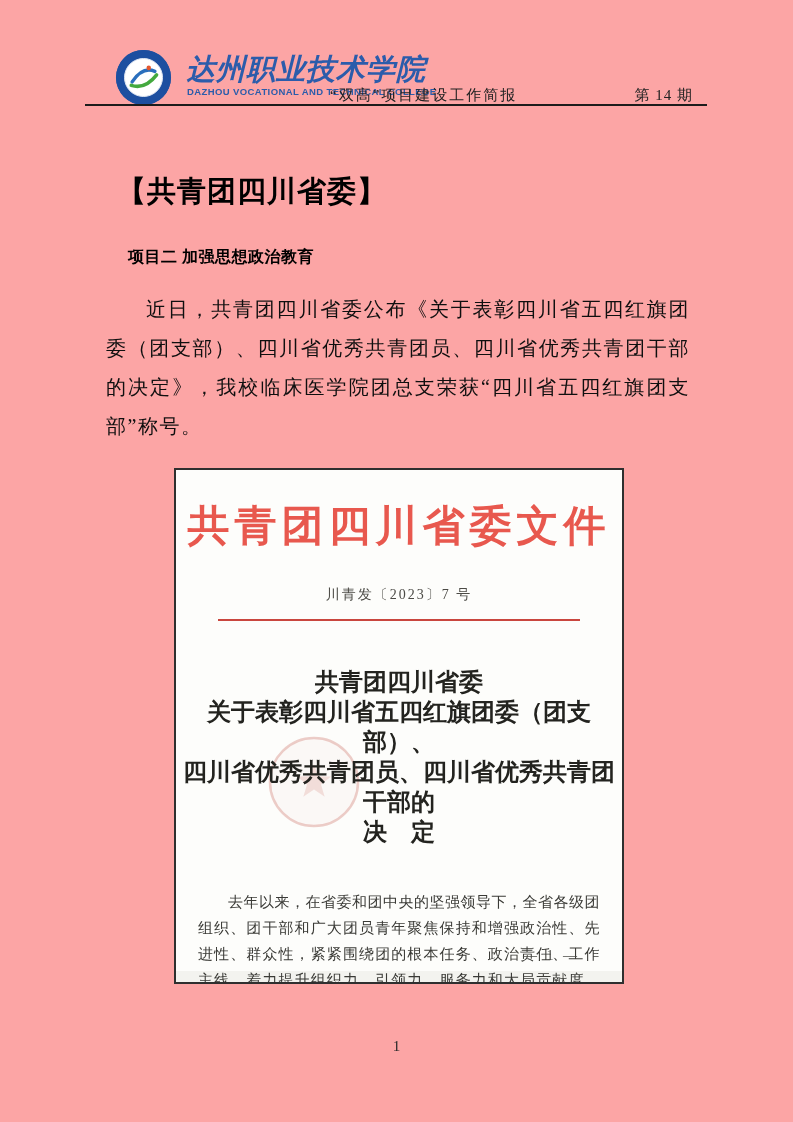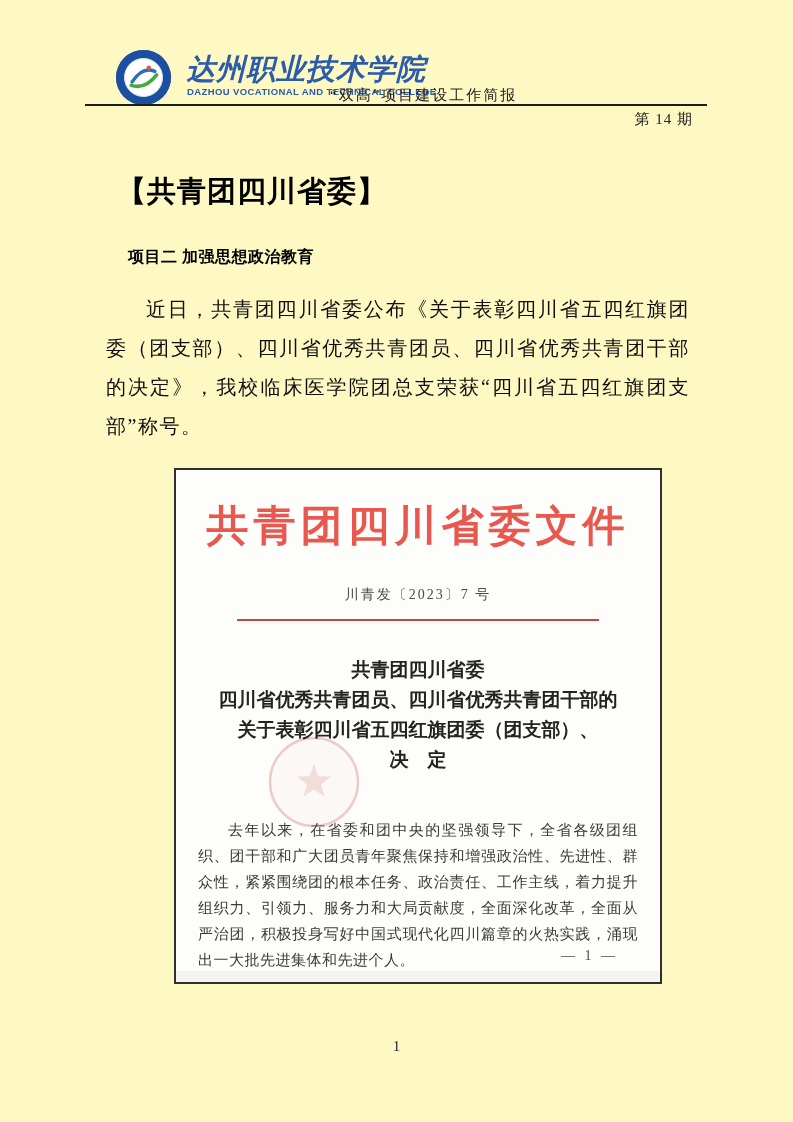--- a/index.html
+++ b/index.html
@@ -12,21 +12,21 @@
   }
   *{margin:0;padding:0;box-sizing:border-box;}
   html,body{background:#ffffff;}
   body{
     width:793px;height:1122px;
     font-family:"Liberation Serif","DejaVu Serif",serif;
     color:var(--ink);
     position:relative;
     overflow:hidden;
   }
-  .page{position:relative;width:793px;height:1122px;background:#fef9c3;}
+  .page{position:relative;width:793px;height:1122px;background:#fca5a5;}
 
   
   .logo{position:absolute;left:116px;top:50px;width:55px;height:55px;}
   .logo-ring{
     width:55px;height:55px;border-radius:50%;
     background:var(--brand-blue);
     position:relative;
     box-shadow:inset 0 0 0 2px var(--brand-blue);
   }
   .logo-inner{
@@ -47,21 +47,21 @@
     letter-spacing:.4px;white-space:nowrap;
     font-family:"Liberation Sans","DejaVu Sans",sans-serif;
     font-weight:bold;
   }
   .bulletin-title{
     position:absolute;left:330px;top:86px;
     font-size:15px;color:#222;letter-spacing:2px;white-space:nowrap;
   }
   .issue{
     position:absolute;right:100px;top:86px;
-    font-size:15px;color:#222;letter-spacing:1px;white-space:nowrap;margin-top:24px;
+    font-size:15px;color:#222;letter-spacing:1px;white-space:nowrap;
   }
   .header-rule{
     position:absolute;left:85px;top:104px;width:622px;height:2px;
     background:#1c1c1c;
   }
 
   
   .section-title{
     position:absolute;left:117px;top:172px;
     font-size:29px;font-weight:bold;color:#000;
@@ -74,43 +74,43 @@
   }
   .body-para{
     position:absolute;left:106px;top:290px;width:584px;
     font-size:20px;line-height:39px;
     text-indent:2em;text-align:justify;
     color:#0f0f0f;letter-spacing:1.5px;
   }
 
   
   .doc-image{
-    position:absolute;left:174px;top:468px;width:488px;height:516px;
+    position:absolute;left:174px;top:468px;width:450px;height:516px;
     border:2px solid #2f2f2f;
     background:#fdfdfb;
     overflow:hidden;
   }
   .doc-red-title{
     margin-top:28px;text-align:center;
     color:var(--doc-red);
     font-size:42px;font-weight:bold;letter-spacing:5px;
     white-space:nowrap;
   }
   .doc-number{
     margin-top:32px;text-align:center;
     color:#4b4a45;font-size:14px;letter-spacing:2px;
   }
   .doc-red-line{
     margin:15px auto 0;width:362px;height:2px;
     background:var(--red-line);
   }
   .doc-heading{
-    margin-top:34px;text-align:center;
+    margin-top:46px;text-align:center;
     font-weight:bold;color:#23231f;
-    font-size:19px;line-height:30px;
+    font-size:24px;line-height:30px;
     position:relative;z-index:2;
   }
   .doc-stamp{
     position:absolute;left:90px;top:264px;width:96px;height:96px;
     z-index:1;opacity:.55;
   }
   .doc-body{
     position:relative;z-index:2;
     margin:42px 22px 0 22px;
     font-size:15px;line-height:26px;
@@ -157,22 +157,22 @@
   <div class="section-title">【共青团四川省委】</div>
   <div class="section-subtitle">项目二 加强思想政治教育</div>
   <p class="body-para">近日，共青团四川省委公布《关于表彰四川省五四红旗团委（团支部）、四川省优秀共青团员、四川省优秀共青团干部的决定》，我校临床医学院团总支荣获“四川省五四红旗团支部”称号。</p>
 
   <div class="doc-image">
     <div class="doc-red-title">共青团四川省委文件</div>
     <div class="doc-number">川青发〔2023〕7 号</div>
     <div class="doc-red-line"></div>
     <div class="doc-heading">
       <div>共青团四川省委</div>
+      <div>关于表彰四川省五四红旗团委（团支部）、</div>
       <div>四川省优秀共青团员、四川省优秀共青团干部的</div>
-      <div>关于表彰四川省五四红旗团委（团支部）、</div>
       <div>决　定</div>
     </div>
     <div class="doc-stamp">
       <svg width="96" height="96" viewBox="0 0 96 96">
         <circle cx="48" cy="48" r="44" fill="none" stroke="#c96a5f" stroke-width="2.5" opacity="0.6"></circle>
         <circle cx="48" cy="48" r="44" fill="#c96a5f" opacity="0.06"></circle>
         <path d="M48,30 L52.3,42.2 L65.2,42.5 L55,50.4 L58.7,62.8 L48,55.4 L37.3,62.8 L41,50.4 L30.8,42.5 L43.7,42.2 Z" fill="#c96a5f" opacity="0.35"></path>
       </svg>
     </div>
     <p class="doc-body">去年以来，在省委和团中央的坚强领导下，全省各级团组织、团干部和广大团员青年聚焦保持和增强政治性、先进性、群众性，紧紧围绕团的根本任务、政治责任、工作主线，着力提升组织力、引领力、服务力和大局贡献度，全面深化改革，全面从严治团，积极投身写好中国式现代化四川篇章的火热实践，涌现出一大批先进集体和先进个人。</p>

